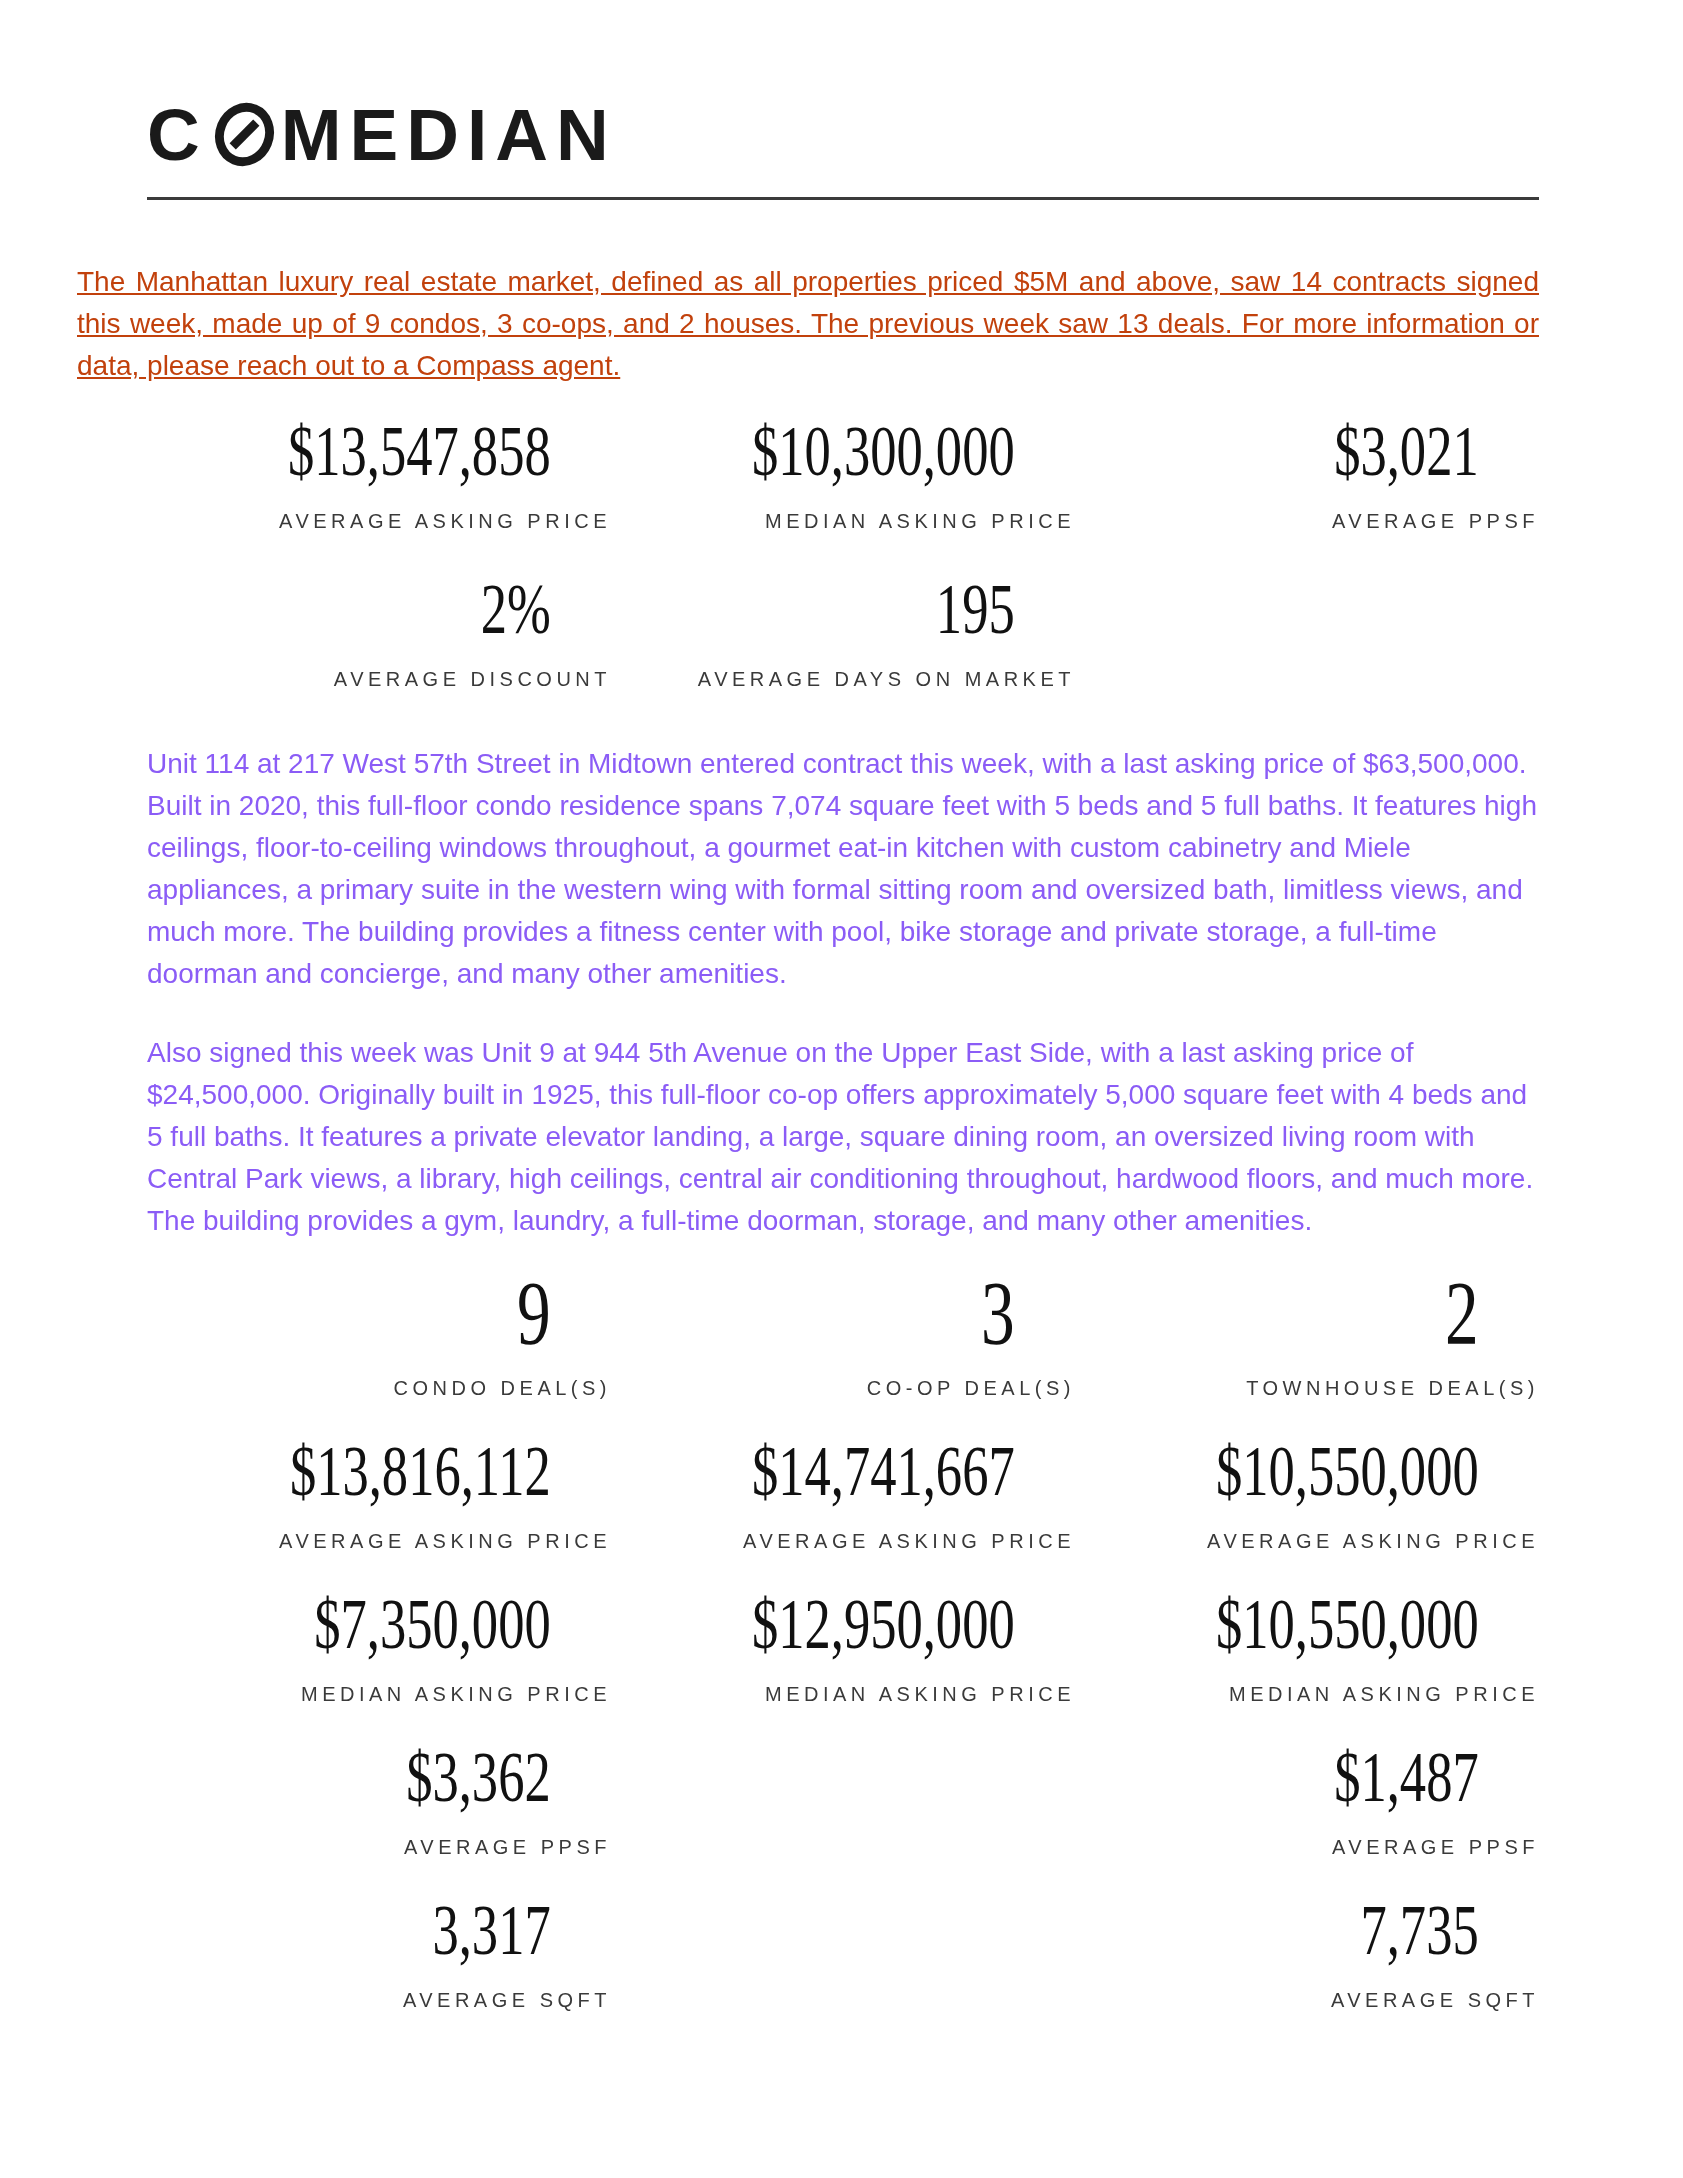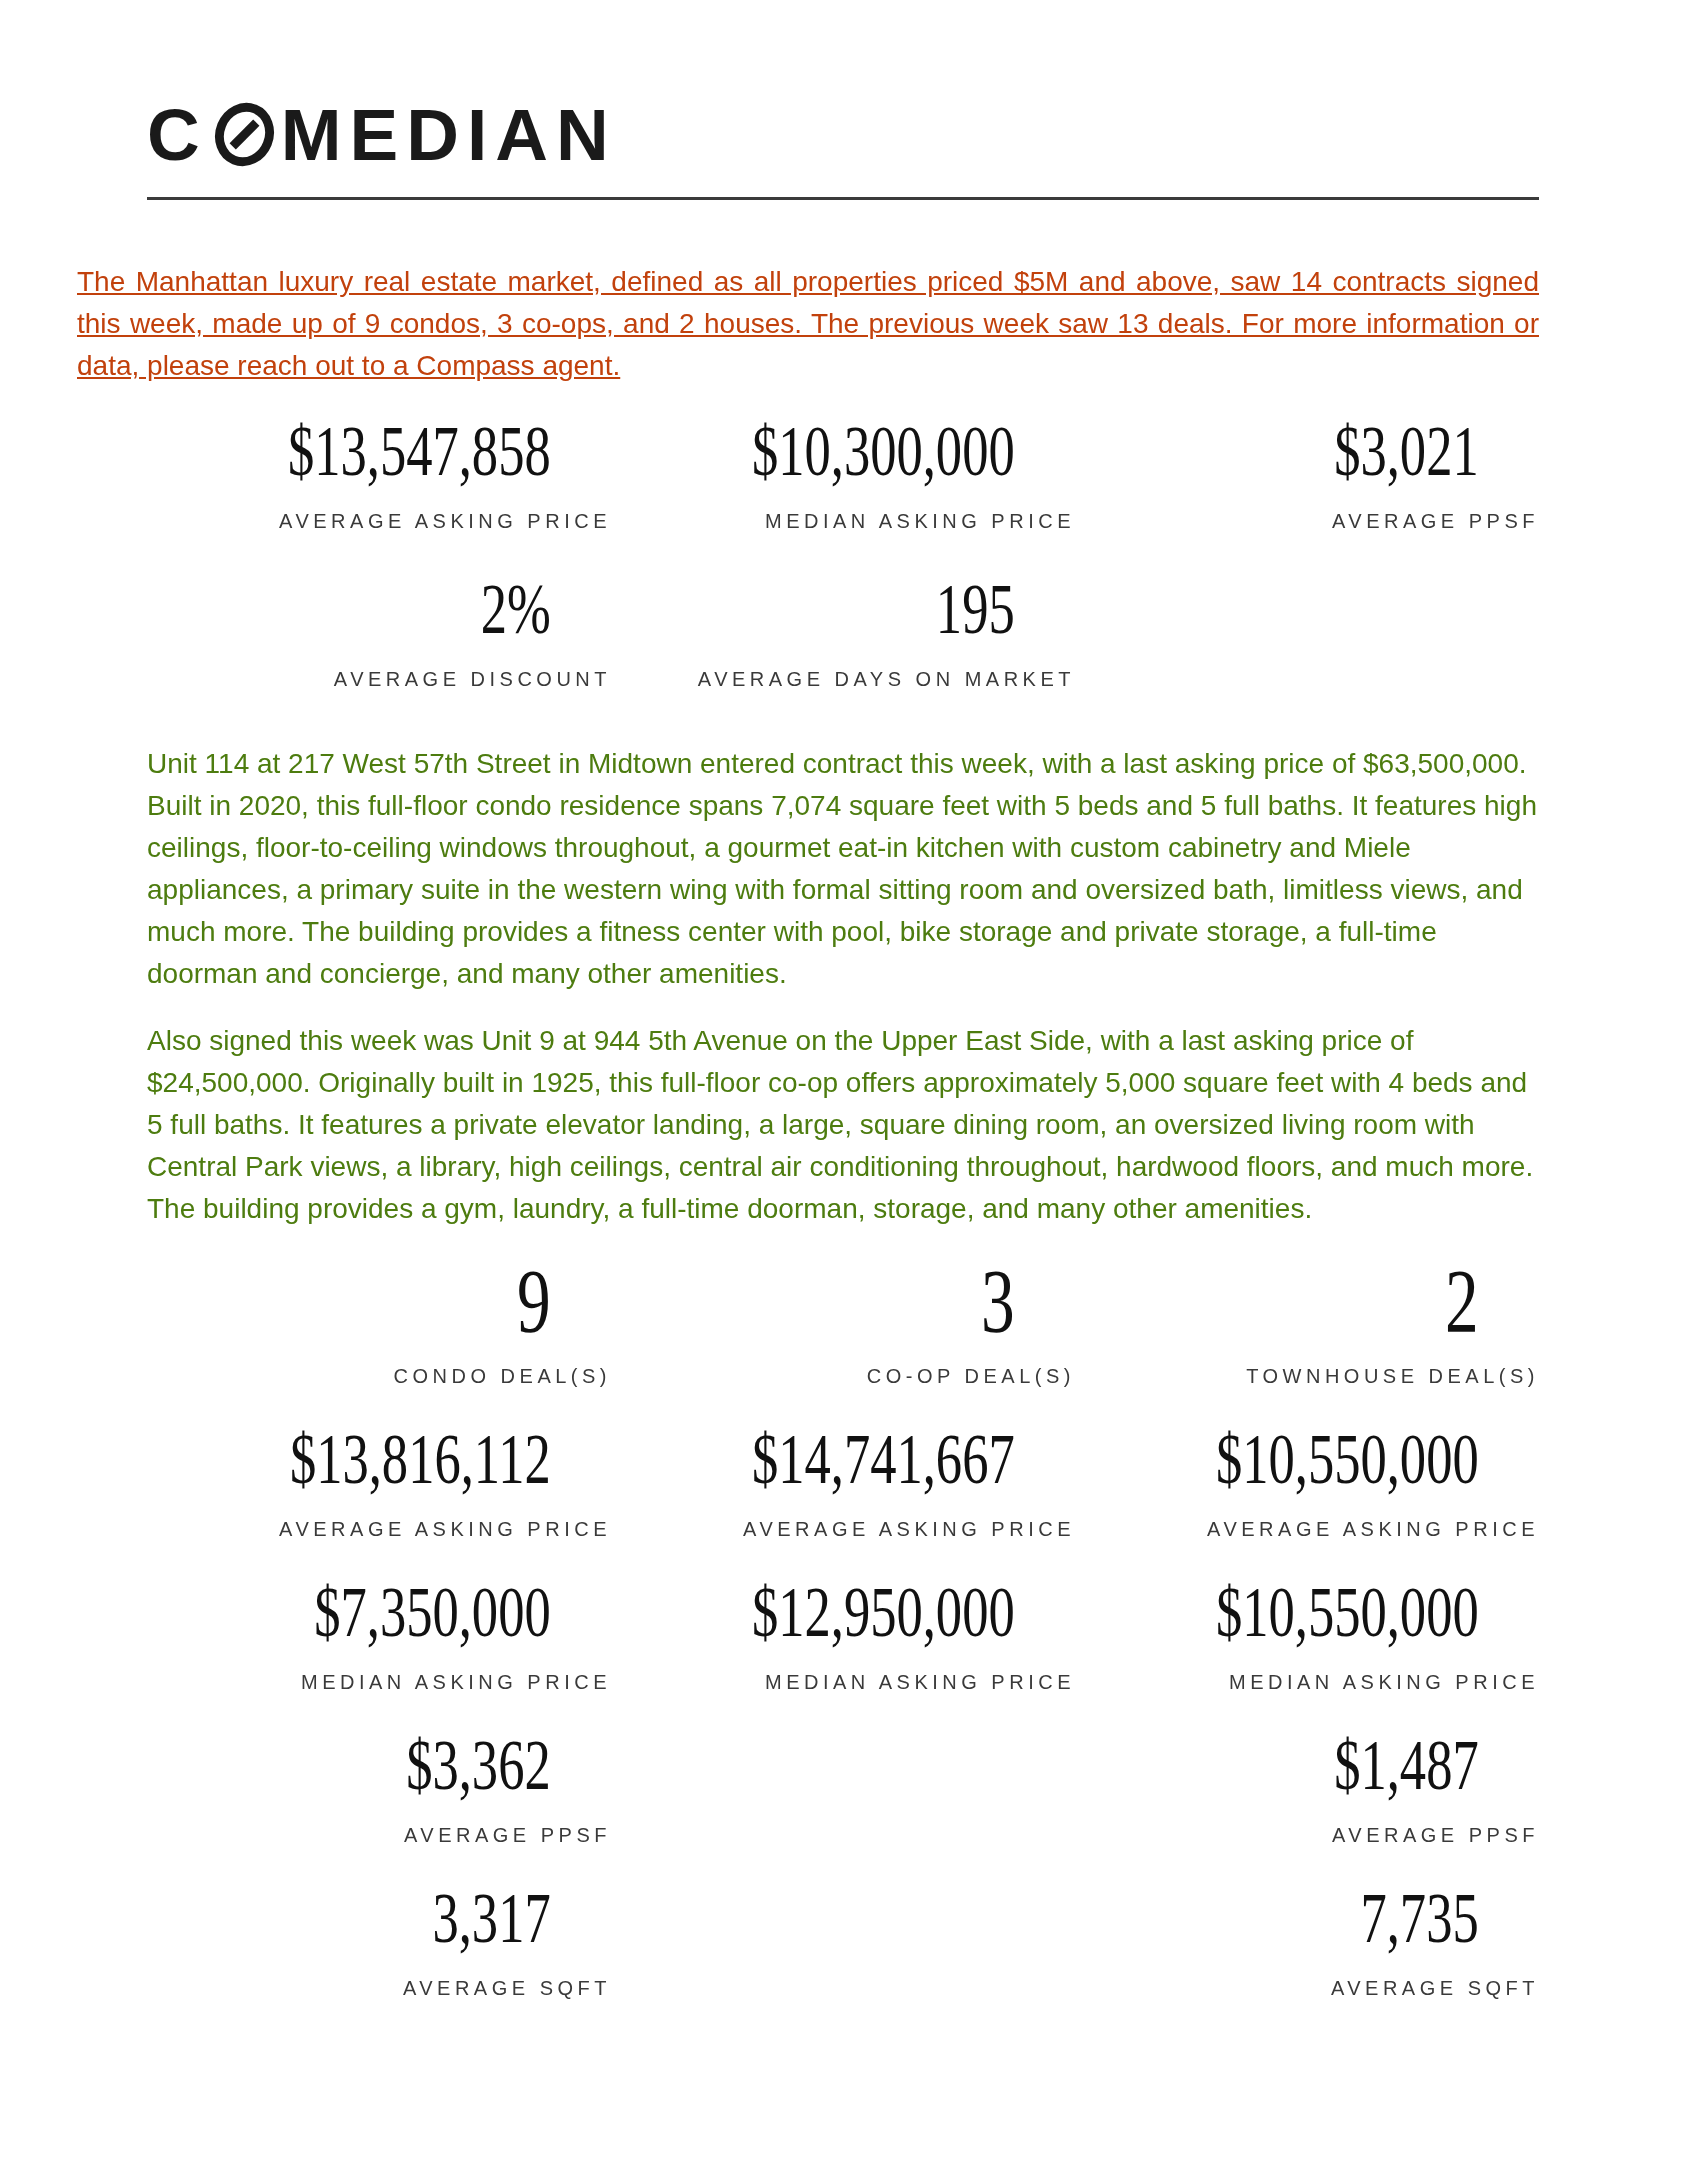--- a/index.html
+++ b/index.html
@@ -76,23 +76,23 @@
     line-height: 42px;
     text-align: justify;
     color: #c2410c;
     text-decoration: underline;
   }
   .body-par {
     margin: 53px 144px 0 147px;
     font-size: 28px;
     line-height: 42px;
     text-align: left;
-    color: #4d7c0f;
-  }
-  .body-par.second { margin-top: 25px; }
+    color: #8b5cf6;
+  }
+  .body-par.second { margin-top: 37px; }
 
   
   .stats-grid {
     display: grid;
     grid-template-columns: repeat(3, 1fr);
     margin: 38px 144px 0 147px;
   }
   .stats-grid.row2 { margin-top: 51px; }
   .stats-grid.bottom { margin-top: 40px; row-gap: 46px; }
 

